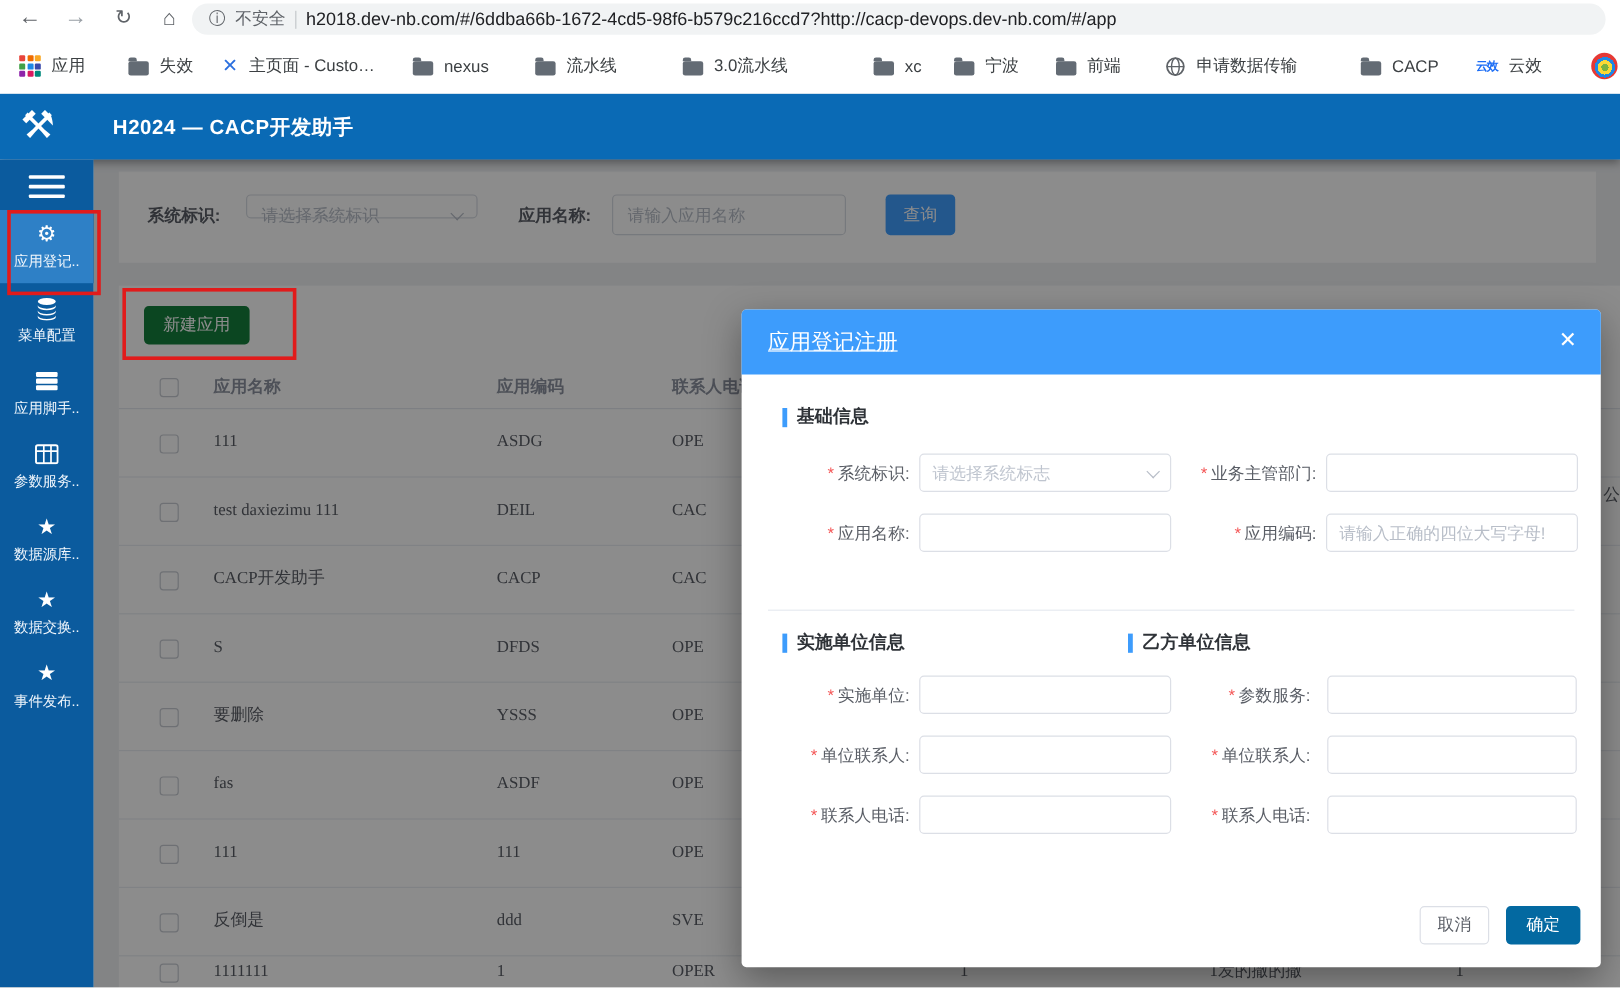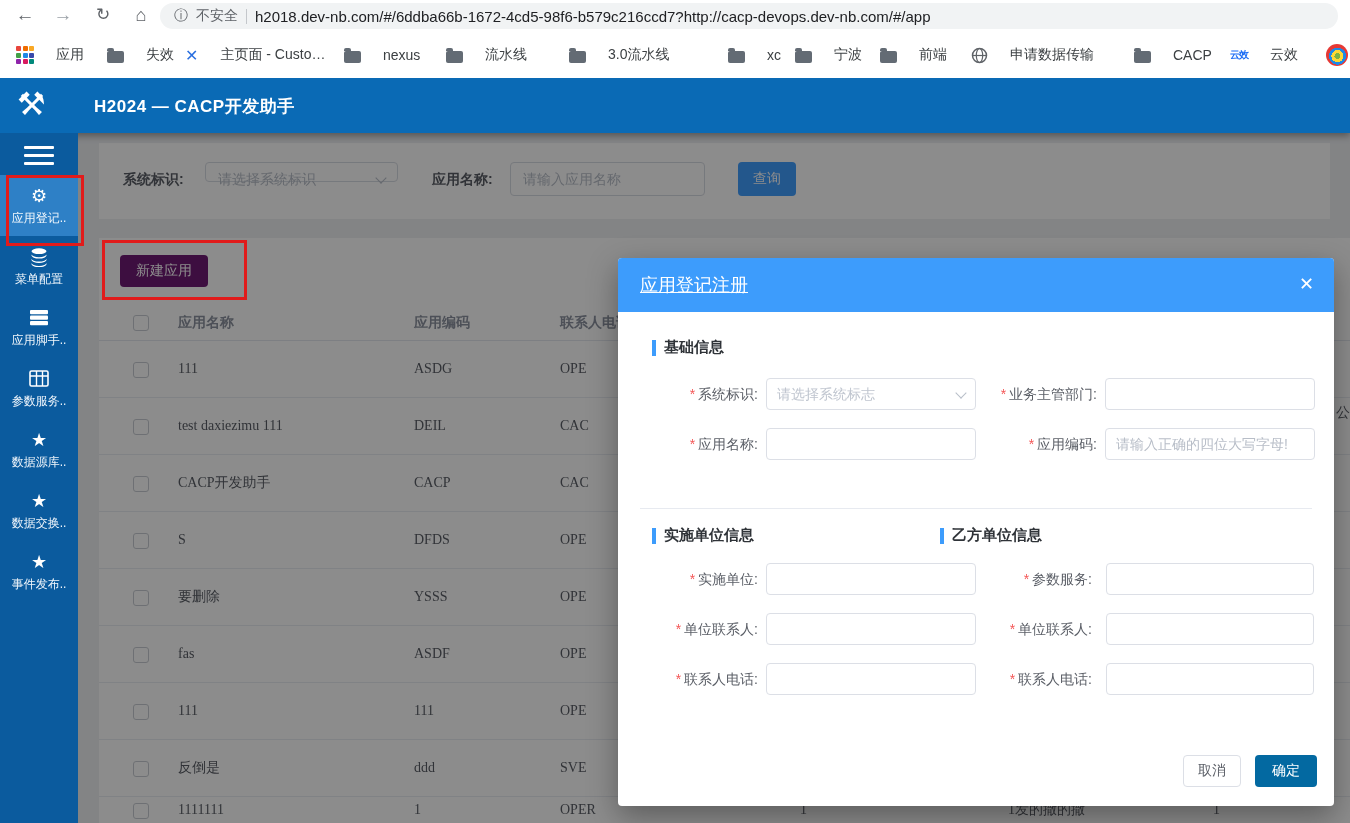--- a/index.html
+++ b/index.html
@@ -10,21 +10,21 @@
   .navicon{position:absolute;top:0;height:32px;line-height:30px;width:26px;text-align:center;
            color:#5f6368;font-size:19px;cursor:pointer;}
   .navicon.fwd{color:#9aa0a6;}
   .omnibox{position:absolute;left:160px;top:3px;width:1178px;height:26px;background:#f1f3f4;
            border-radius:13px;display:flex;align-items:center;padding:0 14px;gap:8px;box-sizing:border-box;}
   .omni-info{color:#5f6368;font-size:14px;}
   .omni-sec{color:#5f6368;font-size:14px;white-space:nowrap;}
   .omni-sep{width:1px;height:15px;background:#c4c7cb;}
   .omni-url{color:#202124;font-size:15px;white-space:nowrap;overflow:hidden;}
   .bkbar{position:absolute;left:0;top:32px;width:1350px;height:46px;background:#fff;z-index:5;}
-  .bk{position:absolute;top:0;height:46px;display:flex;align-items:center;gap:22px;cursor:pointer;}
+  .bk{position:absolute;top:0;height:46px;display:flex;align-items:center;gap:9px;cursor:pointer;}
   .bk .lbl{font-size:14px;color:#3c4043;white-space:nowrap;}
   .apps-grid{display:grid;grid-template-columns:repeat(3,5px);grid-auto-rows:5px;gap:1.5px;}
   .apps-grid i{border-radius:1px;}
   .apps-grid i:nth-child(1){background:#e8453c}.apps-grid i:nth-child(2){background:#ef6c00}
   .apps-grid i:nth-child(3){background:#f9a825}.apps-grid i:nth-child(4){background:#43a047}
   .apps-grid i:nth-child(5){background:#1e88e5}.apps-grid i:nth-child(6){background:#3949ab}
   .apps-grid i:nth-child(7){background:#8e24aa}.apps-grid i:nth-child(8){background:#d81b60}
   .apps-grid i:nth-child(9){background:#00897b}
   .folder{width:17px;height:12px;position:relative;background:#636b74;border-radius:2px;margin-top:3px;}
   .folder:before{content:"";position:absolute;top:-3px;left:0;width:7px;height:3px;background:#636b74;
@@ -54,21 +54,21 @@
        box-sizing:border-box;cursor:pointer;text-decoration:underline;}
   .sel .ph{position:absolute;left:12px;top:0;line-height:32px;font-size:14px;color:#b8bec8;white-space:nowrap;}
   .chev{position:absolute;right:12px;top:11px;width:7px;height:7px;border-right:1.5px solid #b8bec8;
         border-bottom:1.5px solid #b8bec8;transform:rotate(45deg);}
   .tinput{position:absolute;height:34px;border:1px solid #d8dce3;border-radius:4px;padding:0 12px;
           font-size:14px;color:#333;outline:none;box-sizing:border-box;font-family:inherit;}
   input::placeholder{color:#b8bec8;}
   .btn{border:none;border-radius:4px;font-size:14px;font-family:inherit;cursor:pointer;}
   .btn-query{position:absolute;left:639px;top:19px;width:58px;height:34px;background:#409eff;color:#fff;}
   .content-card{position:absolute;left:99px;top:238px;width:1251px;height:585px;background:#fff;z-index:2;}
-  .btn-new{position:absolute;left:21px;top:17px;width:88px;height:32px;background:#701a75;color:#fff;}
+  .btn-new{position:absolute;left:21px;top:17px;width:88px;height:32px;background:#15803d;color:#fff;}
   .table{position:absolute;left:0;top:67px;width:1251px;}
   .t-head{position:relative;height:35px;border-bottom:1px solid #e4e8ee;}
   .t-head .htext{position:absolute;top:0;line-height:35px;font-size:14px;font-weight:bold;color:#8d93a0;}
   .t-row{position:relative;height:56px;border-bottom:1px solid #e9edf2;}
   .t-row .cell{position:absolute;top:0;line-height:56px;font-size:14px;color:#5a5e66;white-space:nowrap;
                font-family:"Liberation Serif","DejaVu Serif",serif;}
   .t-row.partial{height:28px;border-bottom:none;}
   .t-row.partial .cell{line-height:26px;}
   .c-name{left:79px;}.c-code{left:286px;margin-left:29px;}.c-sys{left:461px;}
   .x1{left:701px;}.x2{left:909px;}.x3{left:1114px;}

